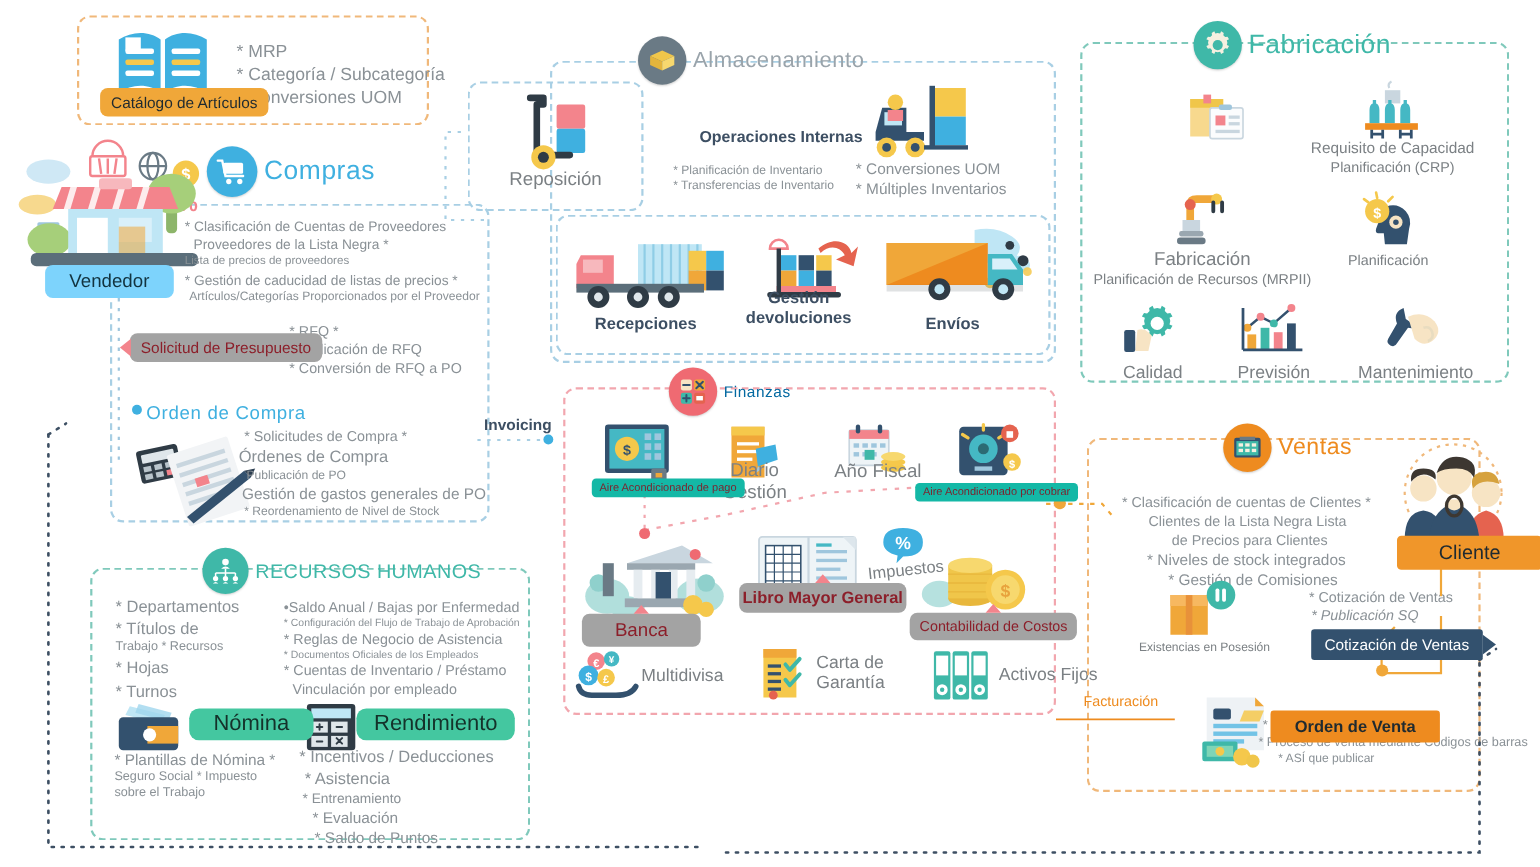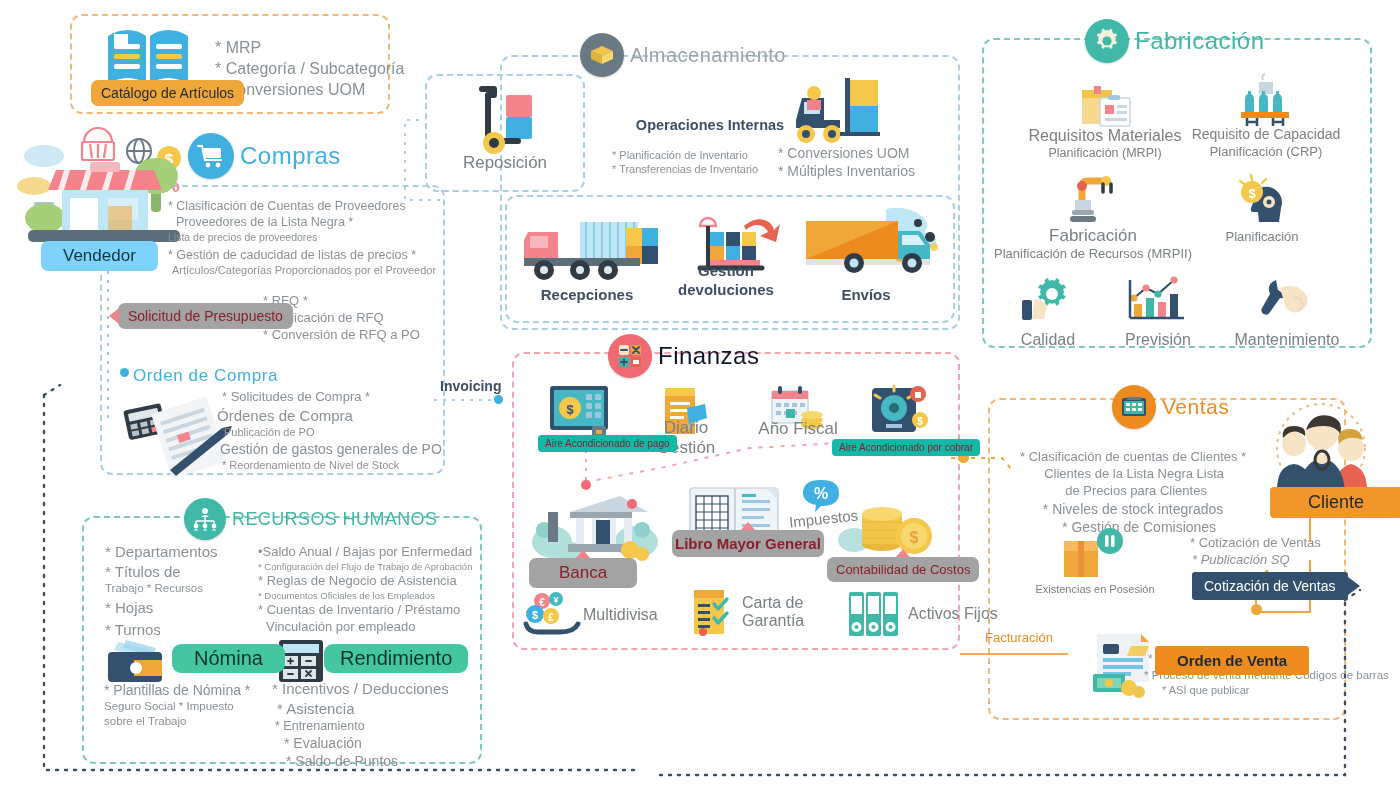--- a/index.html
+++ b/index.html
@@ -381,24 +381,20 @@
       <rect x="22" y="18" width="30" height="28" rx="2" fill="#fbfcfd" stroke="#c9d6df" stroke-width="1.5"></rect>
       <rect x="30" y="15" width="12" height="5" rx="2" fill="#9fc6dd"></rect>
       <rect x="27" y="25" width="9" height="9" fill="#f3848c"></rect>
       <g fill="#c9d6df">
           <rect x="39" y="25" width="10" height="3"></rect>
           <rect x="39" y="31" width="10" height="3"></rect>
           <rect x="27" y="38" width="22" height="3"></rect>
         </g>
     </svg>
   </div>
-  <div class="lbl center" style="left:1000px;top:126px;width:210px;">
-    <div style="font-size:16px;">Requisitos Materiales</div>
-    <div style="font-size:12.5px;">Planificación (MRPI)</div>
-  </div>
 
   <div class="ico" style="left:1237px;top:80px;">
     <svg width="58" height="48" viewBox="0 0 58 48">
       <rect x="22" y="2" width="14" height="12" fill="#c9d6df"></rect>
       <path d="M26,0 q-2,-4 2,-6" stroke="#c9d6df" stroke-width="2" fill="none"></path>
       <g fill="#45b8c4">
         <path d="M8,20 q0,-5 3,-6 v-3 h3 v3 q3,1 3,6 v12 h-9 Z"></path>
         <path d="M22,20 q0,-5 3,-6 v-3 h3 v3 q3,1 3,6 v12 h-9 Z"></path>
         <path d="M36,20 q0,-5 3,-6 v-3 h3 v3 q3,1 3,6 v12 h-9 Z"></path>
       </g>
@@ -490,21 +486,21 @@
         <rect x="2" y="14" width="10" height="10" rx="2" fill="#3fb8a8"></rect>
         <rect x="14" y="14" width="10" height="10" rx="2" fill="#e5634f"></rect>
         <g stroke="#33516e" stroke-width="1.8" stroke-linecap="round">
           <path d="M4,7 L10,7"></path>
             <path d="M16,4 L22,10 M22,4 L16,10"></path>
             <path d="M4,19 L10,19 M7,16 L7,22"></path>
         </g>
         <rect x="16" y="17" width="6" height="4" fill="#fff"></rect>
       </svg>
     </div>
-    <div class="sec-title" style="color:#0f172a;font-size:24px;">Finanzas</div>
+    <div class="sec-title" style="color:#0369a1;font-size:14px;">Finanzas</div>
   </div>
 
   <div class="ico" style="left:548px;top:382px;">
     <svg width="70" height="62" viewBox="0 0 70 62">
       <rect x="2" y="4" width="58" height="44" rx="3" fill="#33516e"></rect>
       <rect x="6" y="8" width="50" height="36" fill="#45b8c4"></rect>
       <circle cx="22" cy="26" r="11" fill="#f5c84b"></circle>
       <text x="22" y="32" font-size="13" text-anchor="middle" fill="#33516e" font-family="Liberation Sans, sans-serif" font-weight="bold">$</text>
       <g fill="#9fc6dd">
           <rect x="38" y="12" width="6" height="6"></rect>

